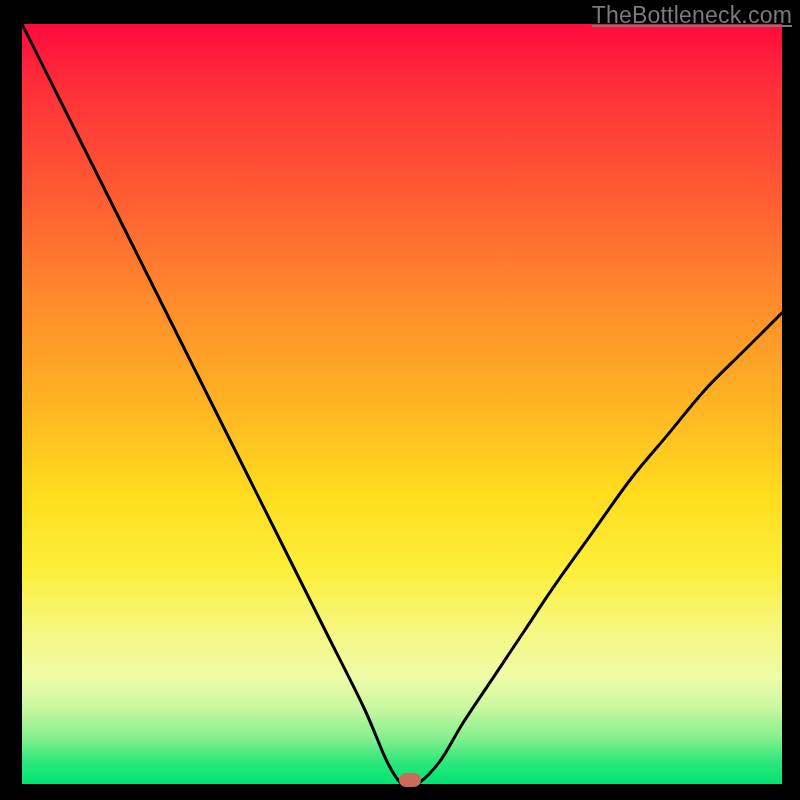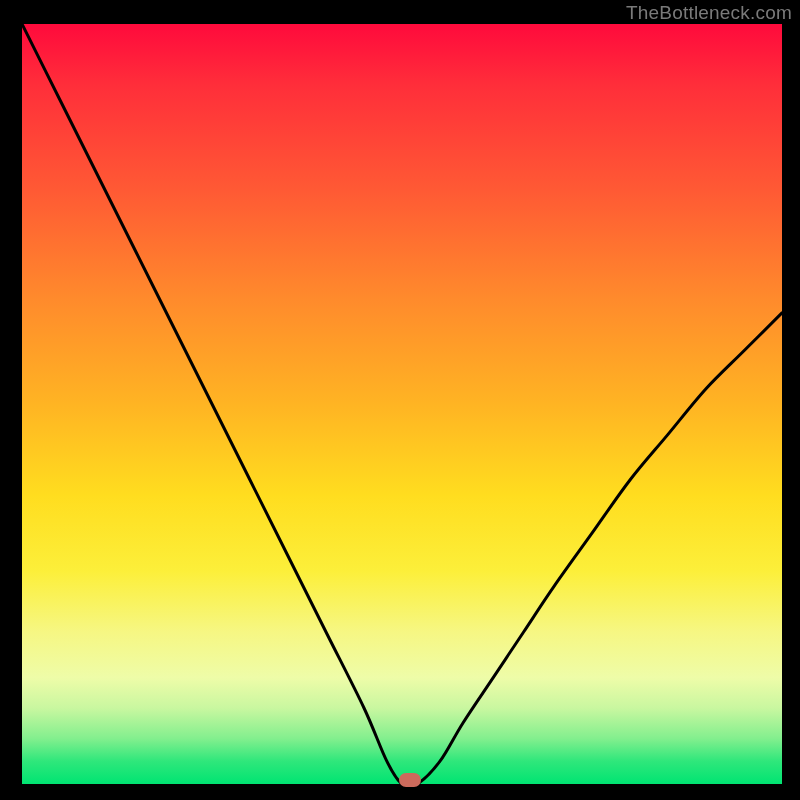--- a/index.html
+++ b/index.html
@@ -15,24 +15,25 @@
     position: relative;
     width: 800px;
     height: 800px;
     background: #000;
   }
   .attribution {
     position: absolute;
     top: 2px;
     right: 8px;
     color: #7a7a7a;
-    font-size: 19px;
+    font-size: 23px;
     font-weight: 400;
     letter-spacing: 0.2px;
     z-index: 10;
+    text-decoration: underline;
   }
   .plot-area {
     position: absolute;
     left: 22px;
     top: 24px;
     width: 760px;
     height: 760px;
   }
   .gradient-bg {
     position: absolute;

